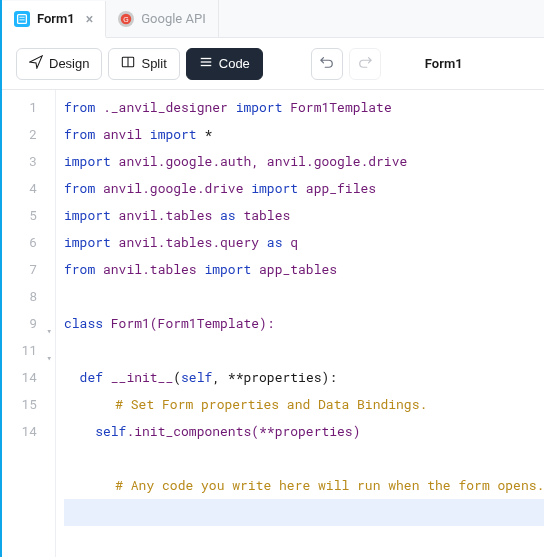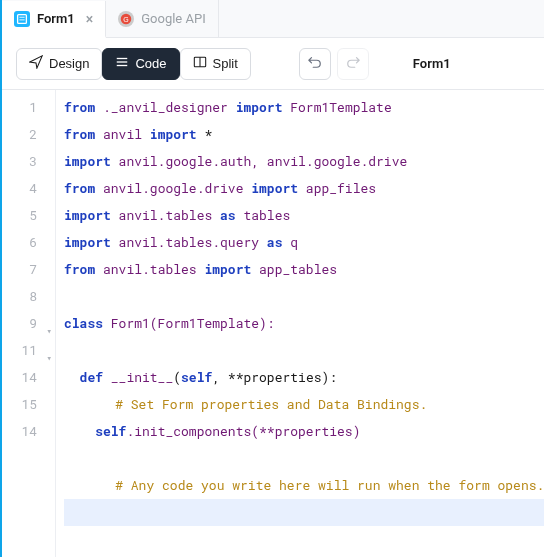--- a/index.html
+++ b/index.html
@@ -47,21 +47,21 @@
 
   
   .toolbar {
     display: flex;
     align-items: center;
     height: 52px;
     padding: 0 14px;
     gap: 8px;
     border-bottom: 1px solid #e6e8ec;
   }
-  .btn-group { display: flex; }
+  .btn-group { display: flex; gap: 6px; }
   .btn {
     display: inline-flex;
     align-items: center;
     gap: 6px;
     height: 32px;
     padding: 0 12px;
     border: 1px solid #d9dce1;
     border-radius: 6px;
     background: #fff;
     font-size: 13px;
@@ -107,21 +107,21 @@
   .code {
     flex: 1;
     padding: 4px 0 0 8px;
     line-height: 27px;
     white-space: pre;
     overflow: hidden;
   }
   .code-row { height: 27px; }
   .code-row.hl { background: #e8f0fe; }
 
-  .kw   { color: #1e3fbf; font-weight: 700; }
+  .kw   { color: #1e3fbf; font-weight: 400; }
   .mod  { color: #701a75; }
   .com  { color: #b88a1a; margin-left: 20px; }
   .punc { color: #1a1a1a; }
   .op   { color: #1a1a1a; }
 
   .icon-svg { width: 14px; height: 14px; }
 </style>
 </head>
 <body>
 
@@ -151,38 +151,38 @@
 <div class="toolbar">
   <div class="btn-group">
     <button class="btn">
       <span>
         <svg class="icon-svg" viewBox="0 0 16 16">
             <path d="M1 8 L15 1 L9 15 L8 9 Z" fill="none" stroke="currentColor" stroke-width="1.2"></path>
           </svg>
       </span>
       <span>Design</span>
     </button>
+    <button class="btn">
+      <span>
+        <svg class="icon-svg" viewBox="0 0 16 16">
+            <rect x="1.5" y="2.5" width="13" height="11" rx="1" fill="none" stroke="currentColor" stroke-width="1.2"></rect>
+            <line x1="8" y1="2.5" x2="8" y2="13.5" stroke="currentColor" stroke-width="1.2"></line>
+          </svg>
+      </span>
+      <span>Split</span>
+    </button>
     <button class="btn dark">
       <span>
         <svg class="icon-svg" viewBox="0 0 16 16">
             <line x1="2" y1="4" x2="14" y2="4" stroke="currentColor" stroke-width="1.5"></line>
             <line x1="2" y1="8" x2="14" y2="8" stroke="currentColor" stroke-width="1.5"></line>
             <line x1="2" y1="12" x2="14" y2="12" stroke="currentColor" stroke-width="1.5"></line>
           </svg>
       </span>
       <span>Code</span>
-    </button>
-    <button class="btn">
-      <span>
-        <svg class="icon-svg" viewBox="0 0 16 16">
-            <rect x="1.5" y="2.5" width="13" height="11" rx="1" fill="none" stroke="currentColor" stroke-width="1.2"></rect>
-            <line x1="8" y1="2.5" x2="8" y2="13.5" stroke="currentColor" stroke-width="1.2"></line>
-          </svg>
-      </span>
-      <span>Split</span>
     </button>
   </div>
 
   <div class="history-group">
     <button class="btn icon-only">
       <span>
         <svg class="icon-svg" viewBox="0 0 16 16">
             <path d="M4 3 L1 6 L4 9 M1.5 6 H10 A4 4 0 0 1 10 14 H6" fill="none" stroke="currentColor" stroke-width="1.4" stroke-linecap="round" stroke-linejoin="round"></path>
           </svg>
       </span>

